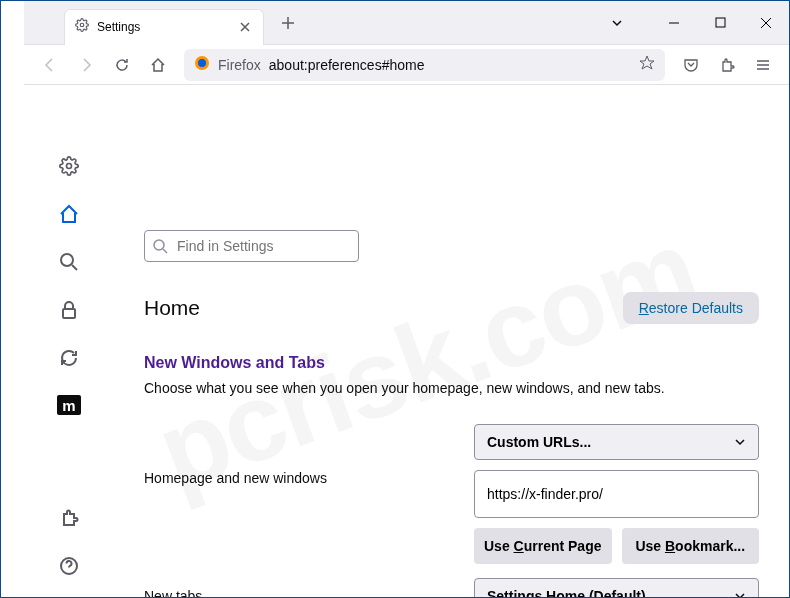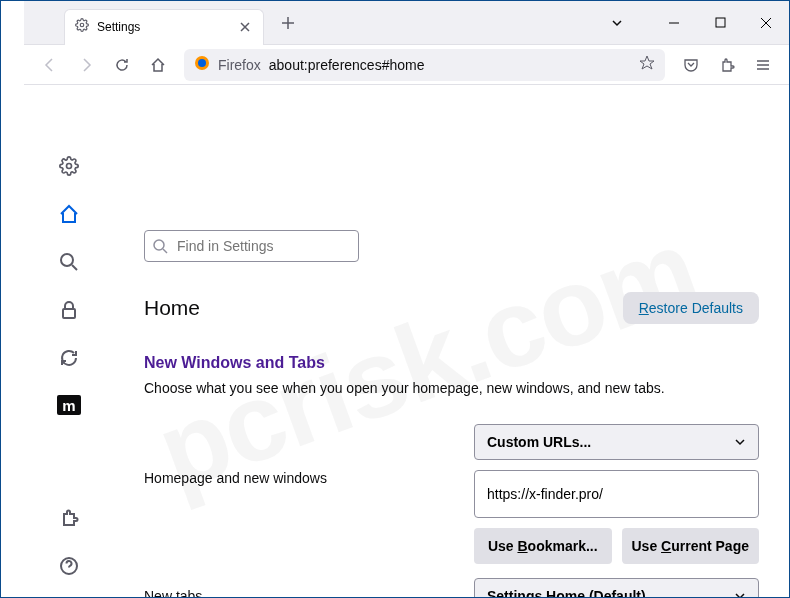--- a/index.html
+++ b/index.html
@@ -232,22 +232,22 @@
         <div class="row-label" style="padding-top:46px;">Homepage and new windows</div>
         <div class="row-controls">
           <div class="dropdown">
             <span>Custom URLs...</span>
             <svg width="12" height="12" viewBox="0 0 12 12">
                 <path d="M2 4 L6 8 L10 4" stroke="#0c0c0d" stroke-width="1.5" fill="none"></path>
               </svg>
           </div>
           <input class="text-input" type="text" value="https://x-finder.pro/" style="">
           <div class="btn-row">
+            <button class="btn">Use <span class="u">C</span><span>urrent Page</span></button>
             <button class="btn">Use <span class="u">B</span><span>ookmark...</span></button>
-            <button class="btn">Use <span class="u">C</span><span>urrent Page</span></button>
           </div>
         </div>
       </div>
 
       <div class="row" style="margin-top:10px;">
         <div class="row-label">New tabs</div>
         <div class="row-controls">
           <div class="dropdown">
             <span>Settings Home (Default)</span>
             <svg width="12" height="12" viewBox="0 0 12 12">

